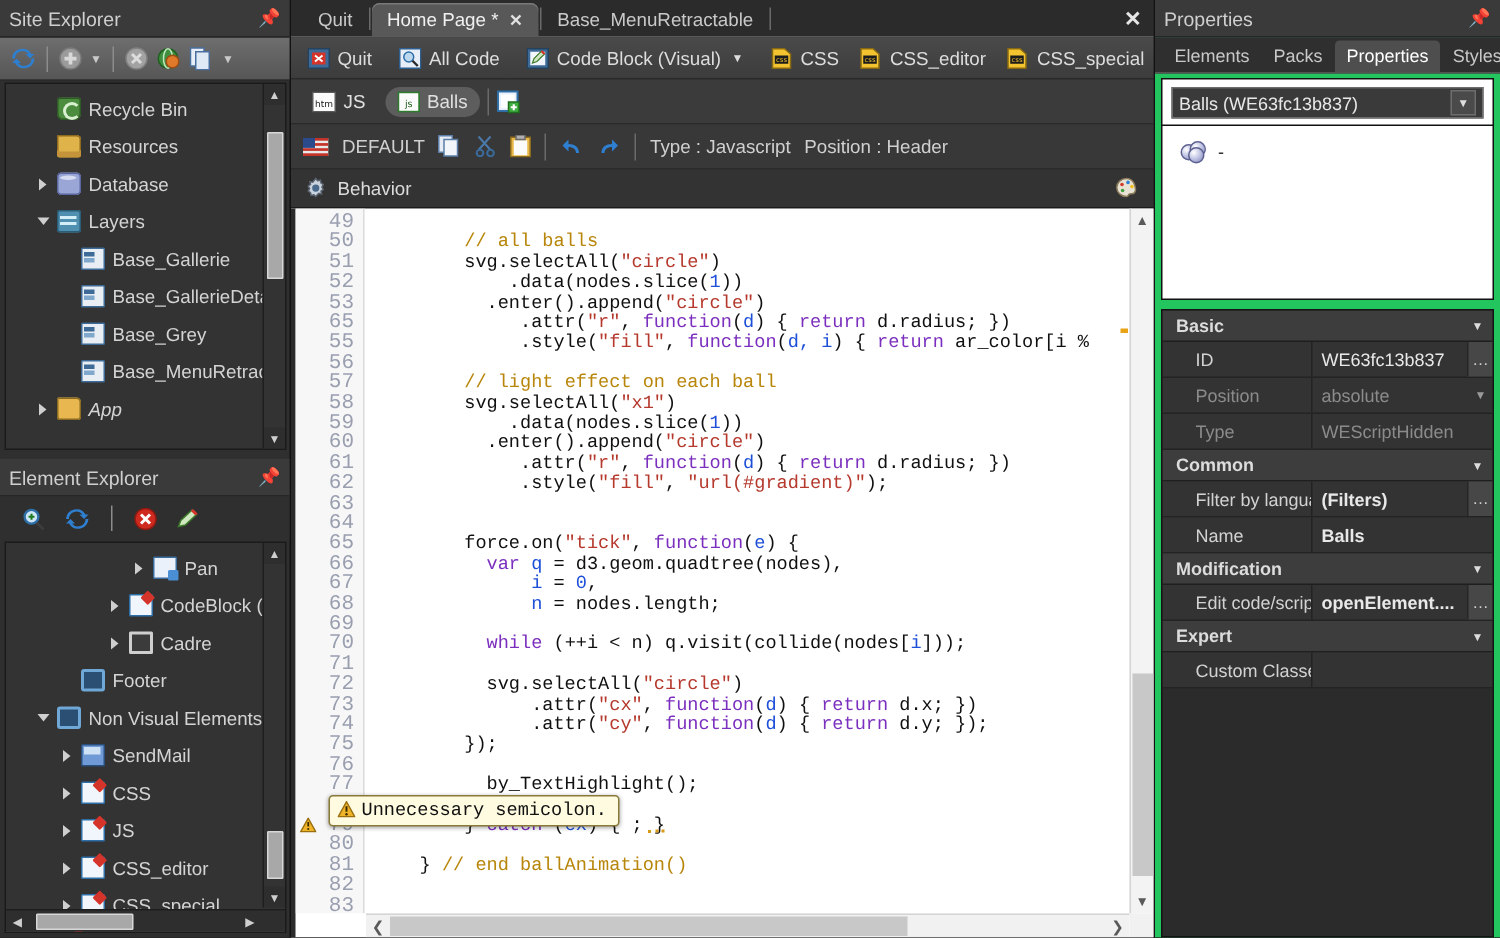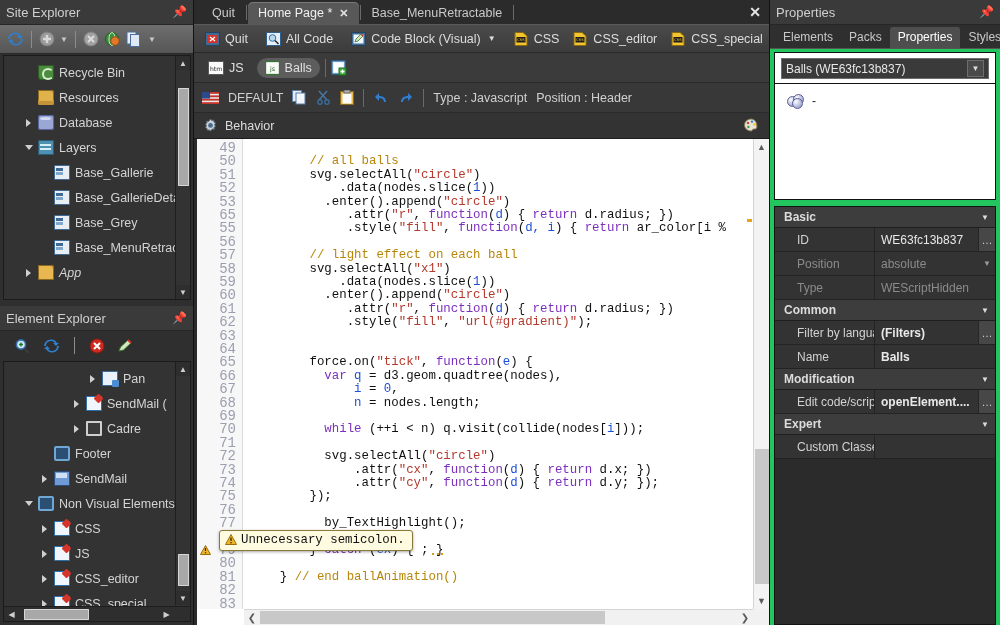--- a/index.html
+++ b/index.html
@@ -329,41 +329,41 @@
     <div class="tree-wrap" style="flex:1;margin-bottom:3px;">
       <div class="tree" id="elem-tree">
           <div class="tree-row" style="padding-left: 84px;">
             <span class="twisty r"></span>
             <span class="ti ico-pan"></span>
             <span>Pan</span>
           </div>
           <div class="tree-row" style="padding-left: 68px;">
             <span class="twisty r"></span>
             <span class="ti ico-script"></span>
-            <span>SendMail (</span>
+            <span>CodeBlock (</span>
           </div>
           <div class="tree-row" style="padding-left: 68px;">
             <span class="twisty r"></span>
             <span class="ti ico-cadre"></span>
             <span>Cadre</span>
           </div>
           <div class="tree-row" style="padding-left: 36px;">
             <span class="twisty"></span>
             <span class="ti ico-box"></span>
             <span>Footer</span>
-          </div>
-          <div class="tree-row" style="padding-left: 36px;">
-            <span class="twisty r"></span>
-            <span class="ti ico-mail"></span>
-            <span>SendMail</span>
           </div>
           <div class="tree-row" style="padding-left: 20px;">
             <span class="twisty d"></span>
             <span class="ti ico-box"></span>
             <span>Non Visual Elements</span>
+          </div>
+          <div class="tree-row" style="padding-left: 36px;">
+            <span class="twisty r"></span>
+            <span class="ti ico-mail"></span>
+            <span>SendMail</span>
           </div>
           <div class="tree-row" style="padding-left: 36px;">
             <span class="twisty r"></span>
             <span class="ti ico-script"></span>
             <span>CSS</span>
           </div>
           <div class="tree-row" style="padding-left: 36px;">
             <span class="twisty r"></span>
             <span class="ti ico-script"></span>
             <span>JS</span>

